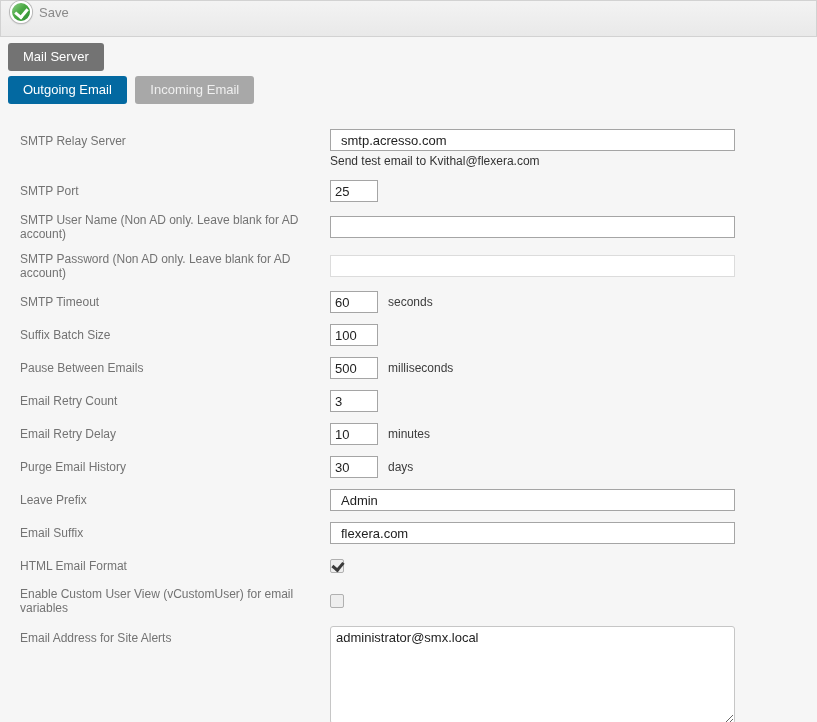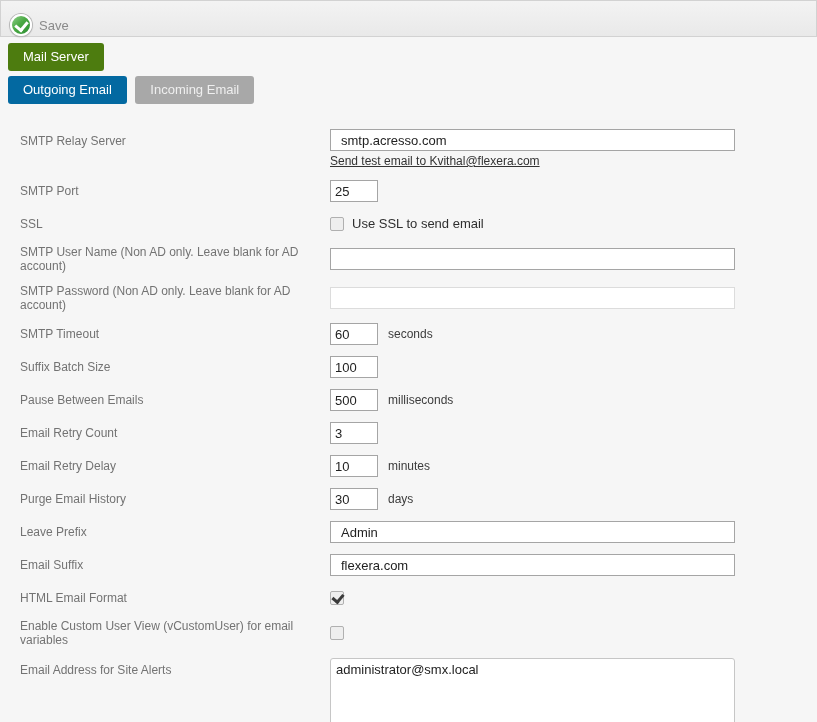--- a/index.html
+++ b/index.html
@@ -8,21 +8,21 @@
     overflow: hidden;
     font-family: "Liberation Sans", "DejaVu Sans", sans-serif;
     background: #f6f6f6;
   }
   
   .toolbar {
     height: 37px;
     background: linear-gradient(#f3f3f3, #e9e9e9);
     border: 1px solid #d2d2d2;
     display: flex;
-    align-items: flex-end;
+    align-items: flex-start;
     padding-left: 9px;
   }
   .save-btn {
     display: inline-flex;
     align-items: center;
     gap: 7px;
     cursor: pointer;
     background: transparent;
     border: none;
     font-family: inherit;
@@ -51,21 +51,21 @@
   .tabs-wrap { padding: 6px 0 0 8px; }
   .tab {
     display: inline-block;
     padding: 6px 15px 7px 15px;
     font-size: 13px;
     border-radius: 3px;
     color: #ffffff;
     cursor: pointer;
     margin-right: 4px;
   }
-  .tab-primary { background: #4d7c0f; }
+  .tab-primary { background: #737373; }
   .tab-row2 { margin-top: 5px; }
   .tab-active { background: #0369a1; }
   .tab-inactive { background: #a8a8a8; color: #efefef; }
 
   
   .form { padding: 25px 0 0 20px; }
   .row {
     display: flex;
     align-items: center;
     margin-bottom: 11px;
@@ -94,21 +94,20 @@
   }
   input.wide { width: 405px; padding-left: 10px; }
   input.small { width: 48px; }
   input.lightborder { border-color: #dcdcdc; }
 
   .unit { font-size: 12px; color: #3c3c3c; margin-left: 10px; text-align: right; }
 
   .linkline {
     font-size: 12px;
     color: #333;
-    text-decoration: underline;
     margin-top: 3px;
     cursor: pointer;
   }
 
   input[type="checkbox"] {
     appearance: none;
     -webkit-appearance: none;
     width: 14px; height: 14px;
     border: 1px solid #b0b0b0;
     border-radius: 2px;
@@ -173,27 +172,20 @@
     </div>
   </div>
 
   <div class="row">
     <div class="lbl">SMTP Port</div>
     <div class="ctrl">
       <input type="text" class="small" value="25" style="">
     </div>
   </div>
 
-  <div class="row">
-    <div class="lbl">SSL</div>
-    <div class="ctrl">
-      <input type="checkbox" style="">
-      <span class="cb-label">Use SSL to send email</span>
-    </div>
-  </div>
 
   <div class="row">
     <div class="lbl">SMTP User Name (Non AD only. Leave blank for AD account)</div>
     <div class="ctrl">
       <input type="text" class="wide" value="" style="">
     </div>
   </div>
 
   <div class="row">
     <div class="lbl">SMTP Password (Non AD only. Leave blank for AD account)</div>

